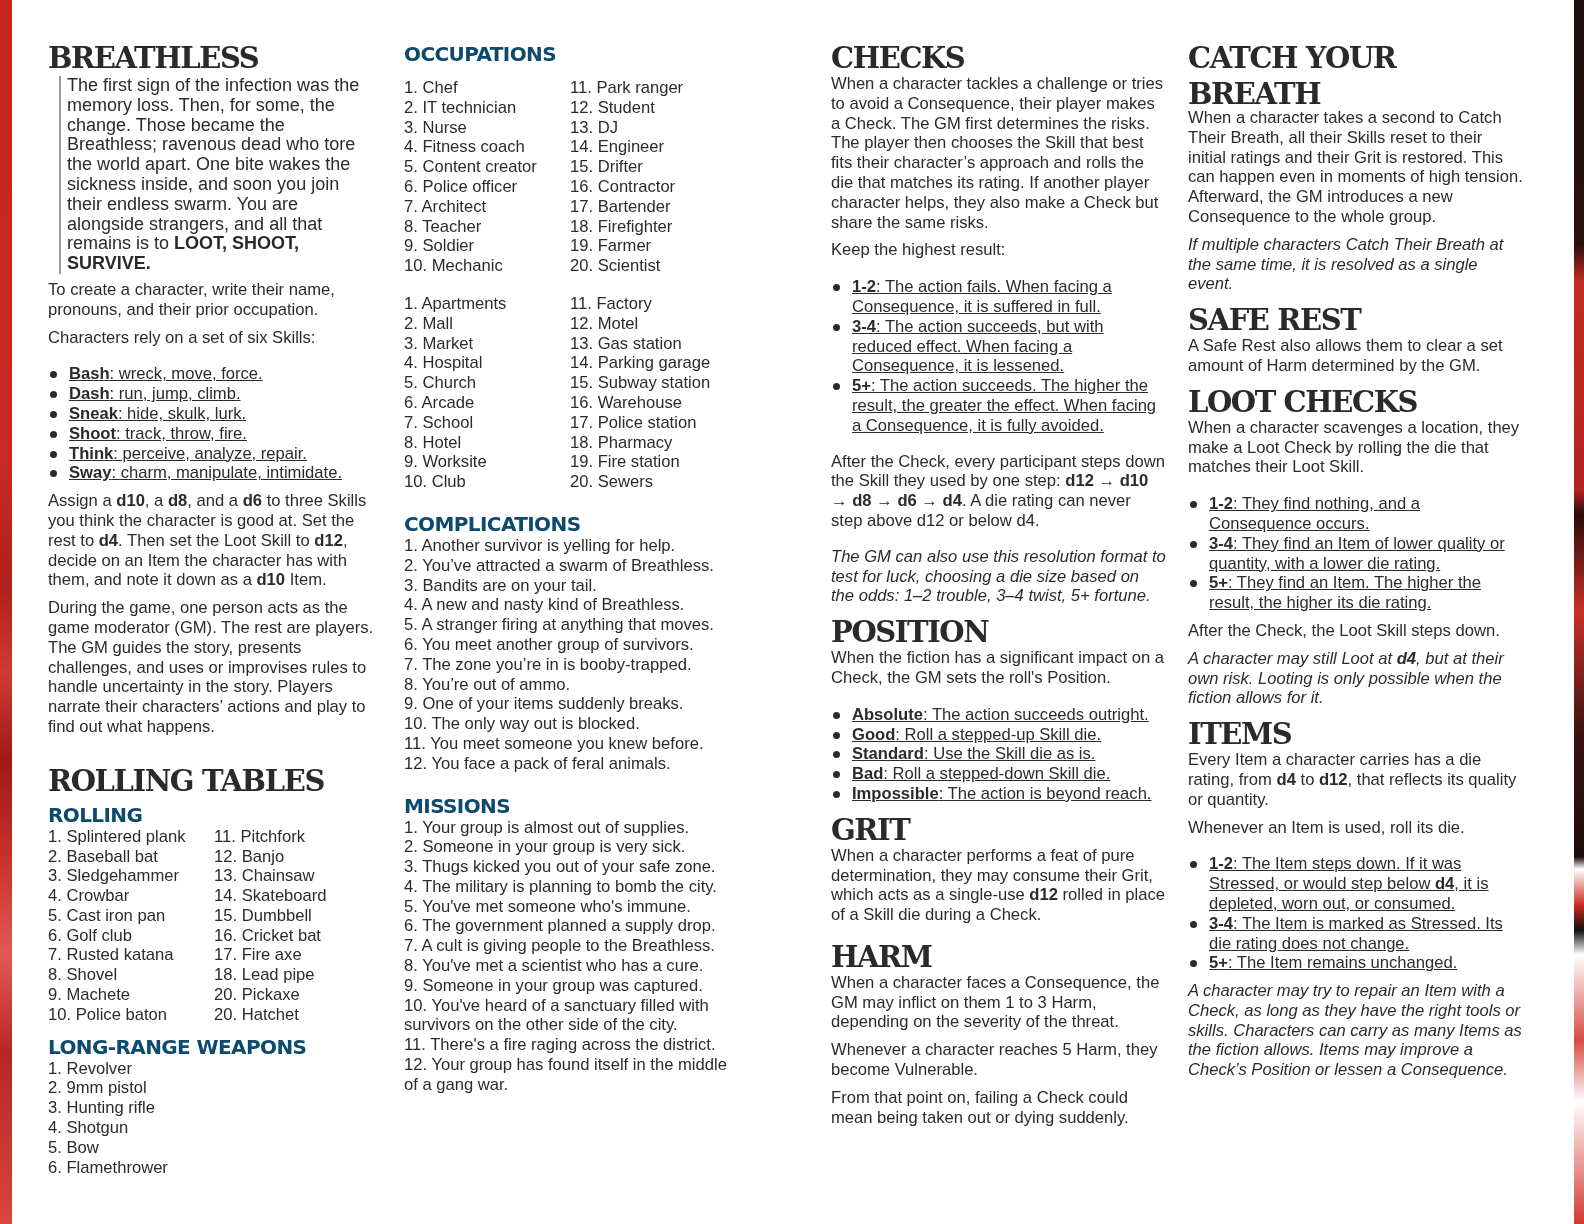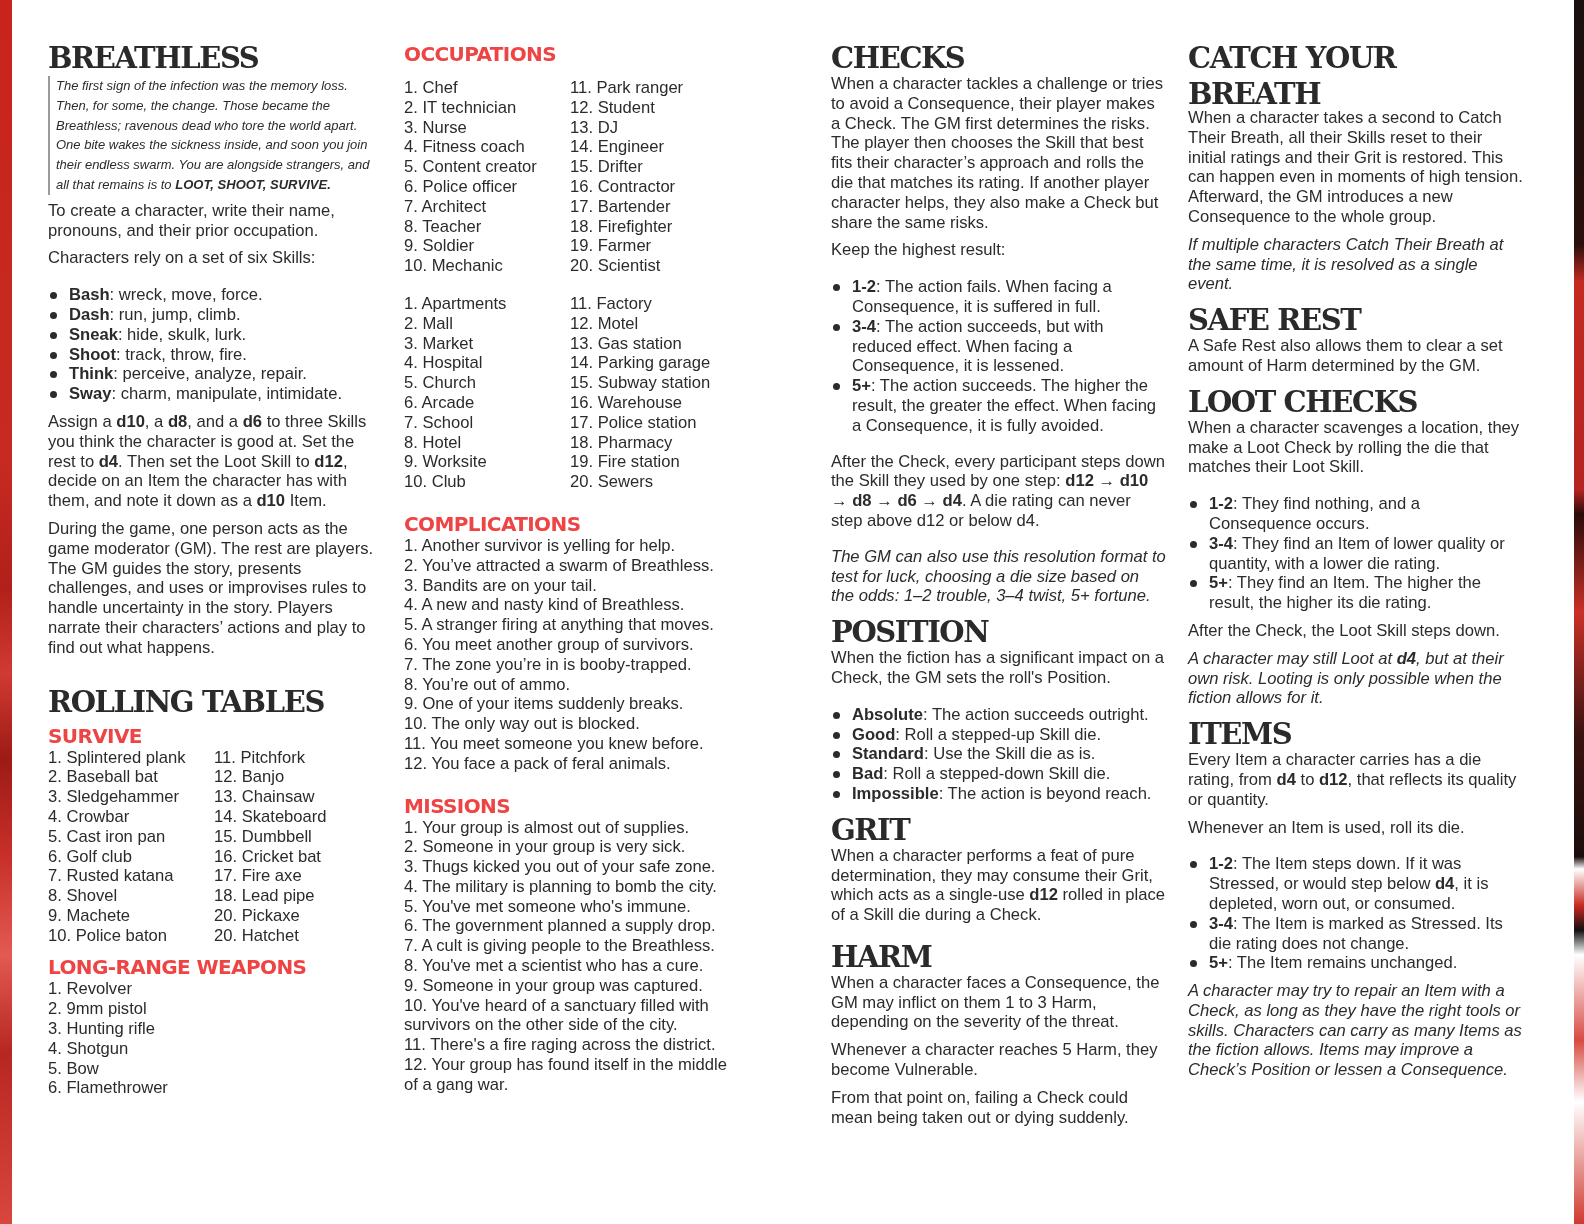--- a/index.html
+++ b/index.html
@@ -22,29 +22,29 @@
   .c3 { left:831px; width:335px; }
   .c4 { left:1188px; width:335px; }
 
   h1.big {
     font-family:"DejaVu Serif", serif; font-weight:bold; font-size:29px;
     letter-spacing:-1.4px; margin:0; line-height:34px; color:#2a2a2a;
     transform:scaleY(1.05); transform-origin:left top;
   }
   h2.sub {
     font-family:"DejaVu Sans", sans-serif; font-weight:bold; font-size:20px;
-    letter-spacing:-0.6px; margin:0; line-height:24px; color:#ef4444;
+    letter-spacing:-0.6px; margin:0; line-height:24px; color:#0c4a6e;
   }
   p { margin:0 0 8px 0; font-size:16.6px; line-height:19.8px; }
   p.it { font-style:italic; }
   .intro {
-    border-left:2px solid #9a9a9a; padding-left:6px; margin:2px 0 6px 0;
-    font-style:italic; font-size:13px; line-height:19.8px;
-  }
-  ul { margin:17px 0 8px 0; padding:0; list-style:none; }
+    border-left:2px solid #9a9a9a; padding-left:6px; margin:2px 0 6px 11px;
+    font-size:18px; line-height:19.8px;
+  }
+  ul { margin:17px 0 8px 0; padding:0; list-style:none;text-decoration:underline; }
   ul li { position:relative; padding-left:21px; font-size:16.6px; line-height:19.8px; }
   ul li::before {
     content:""; position:absolute; left:2px; top:7px; width:7px; height:7px;
     border-radius:50%; background:#2b2b2b;
   }
   b { font-weight:bold; }
   .grid2 { display:grid; grid-template-columns:166px 1fr; font-size:16.6px; line-height:19.8px; }
   .list { font-size:16.6px; line-height:19.8px; }
 </style>
 </head>
@@ -66,21 +66,21 @@
     <li><b>Sneak</b><span>: hide, skulk, lurk.</span></li>
     <li><b>Shoot</b><span>: track, throw, fire.</span></li>
     <li><b>Think</b><span>: perceive, analyze, repair.</span></li>
     <li><b>Sway</b><span>: charm, manipulate, intimidate.</span></li>
   </ul>
   <p><span>Assign a </span><b>d10</b><span>, a </span><b>d8</b><span>, and a </span><b>d6</b><span> to three Skills you think the character is good at. Set the rest to </span><b>d4</b><span>. Then set the Loot Skill to </span><b>d12</b><span>, decide on an Item the character has with them, and note it down as a </span><b>d10</b><span> Item.</span></p>
   <p>During the game, one person acts as the game moderator (GM). The rest are players. The GM guides the story, presents challenges, and uses or improvises rules to handle uncertainty in the story. Players narrate their characters’ actions and play to find out what happens.</p>
 
   <div style="height:18px"></div>
   <h1 class="big">ROLLING TABLES</h1>
-  <h2 class="sub" style="margin-top:6px">SURVIVE</h2>
+  <h2 class="sub" style="margin-top:6px">ROLLING</h2>
   <div class="grid2">
     <div class="list" id="weapons-left">
         <div>1. Splintered plank</div>
         <div>2. Baseball bat</div>
         <div>3. Sledgehammer</div>
         <div>4. Crowbar</div>
         <div>5. Cast iron pan</div>
         <div>6. Golf club</div>
         <div>7. Rusted katana</div>
         <div>8. Shovel</div>

